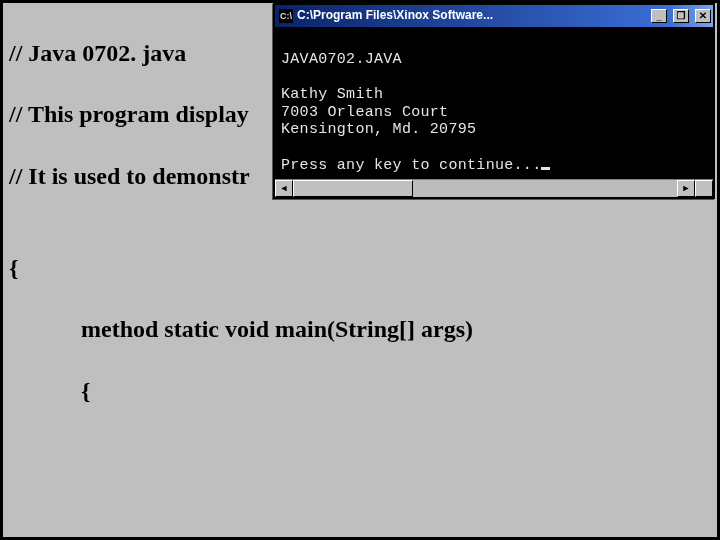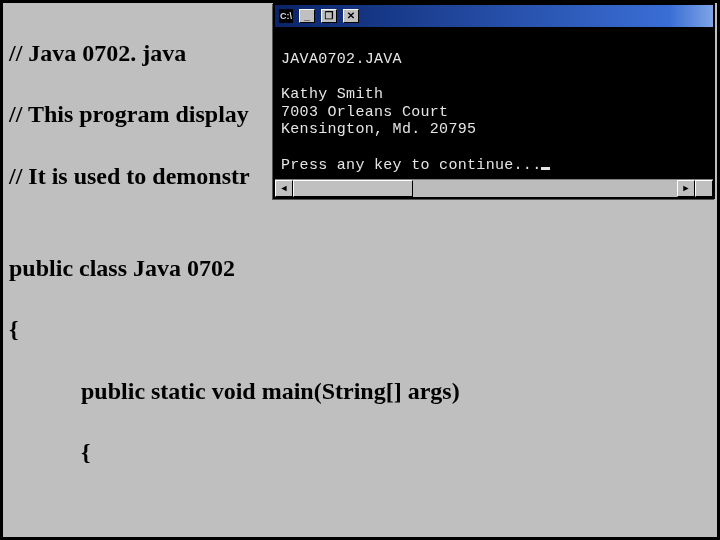--- a/index.html
+++ b/index.html
@@ -123,36 +123,36 @@
   }
 </style>
 </head>
 <body>
 
 <div class="code-area">
 <div>// Java 0702. java</div>
 <div>// This program display</div>
 <div>// It is used to demonstr</div>
 <div></div>
-<div>public class Java 0702</div>
 <div>{</div>
-<div class="indent1">public static void main(String[] args)</div>
+<div class="indent1">method static void main(String[] args)</div>
 <div class="indent1">{</div>
 
 
 
 
 
 
 
 </div>
 
 <div class="console">
   <div class="titlebar">
     <span class="appicon">C:\</span>
+    <span class="title-text">C:\Program Files\Xinox Software...</span>
     <span class="win-btn">_</span>
     <span class="win-btn">❐</span>
     <span class="win-btn">✕</span>
   </div>
   <div class="client"><span></span>
 <span>JAVA0702.JAVA</span>
 <span></span>
 <span>Kathy Smith</span>
 <span>7003 Orleans Court</span>
 <span>Kensington, Md. 20795</span>

